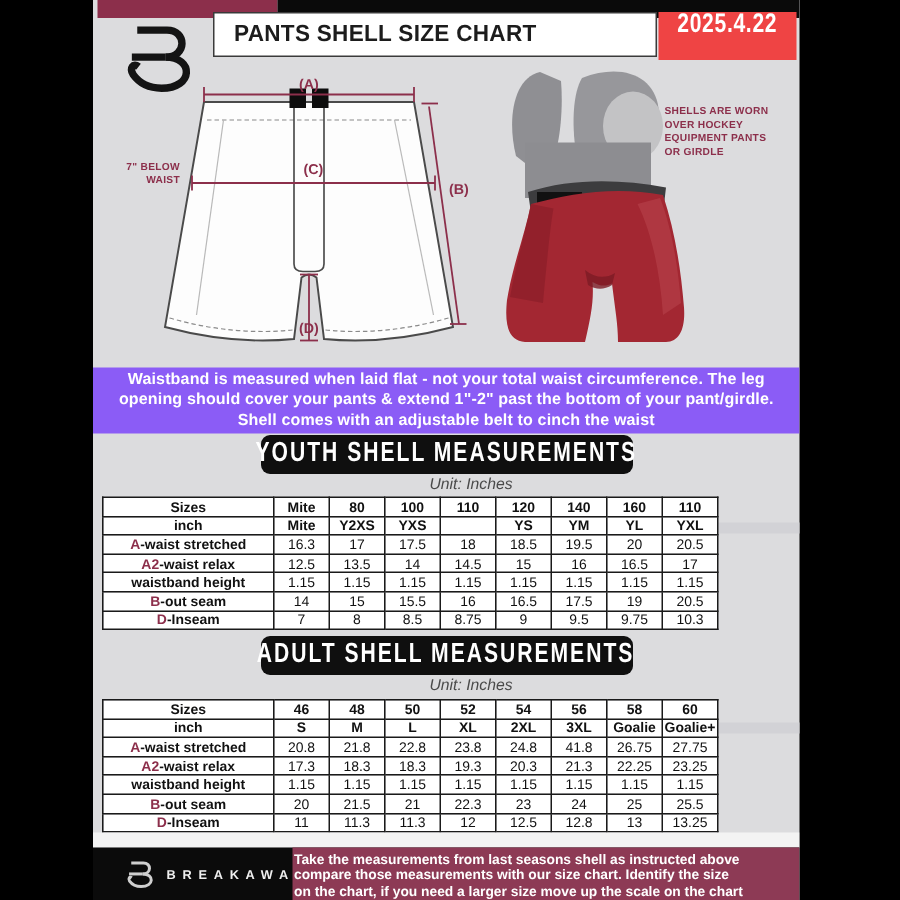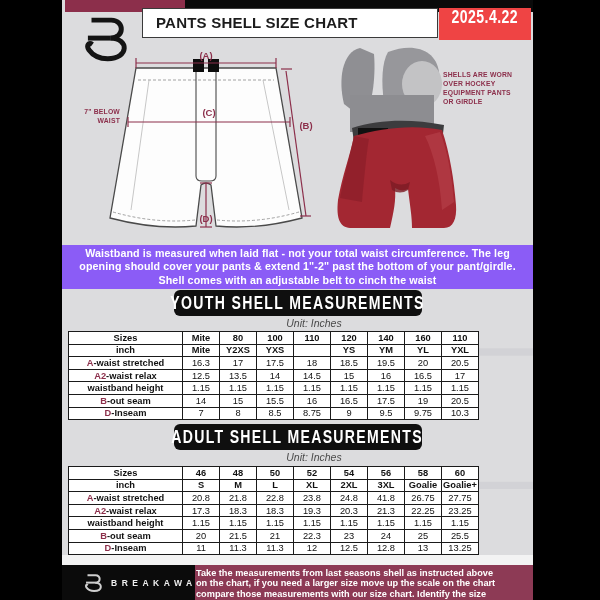--- a/index.html
+++ b/index.html
@@ -344,18 +344,18 @@
         <g stroke="#cfcfcf" stroke-width="5.5" fill="none">
           <path d="M15 9 H37 C52 9 52 29 36 29"></path>
           <path d="M11 29 H36"></path>
           <path d="M36 29 C57 29 57 52 33 52 C24 52 17 49 12 42 C9 37 12 33 16 36"></path>
         </g>
       </svg>
       <span class="brand-txt">BREAKAWAY</span>
     </div>
     <div class="footer-note">
         <div>Take the measurements from last seasons shell as instructed above</div>
+        <div>compare those measurements  with our size chart. Identify the size</div>
         <div>on the chart, if you need a larger size move up the scale on the chart</div>
-        <div>compare those measurements  with our size chart. Identify the size</div>
       </div>
   </div>
 
 </div>
 
 </body></html>

